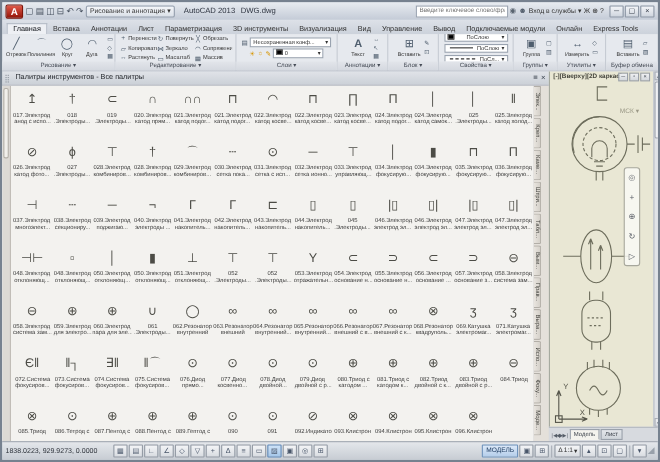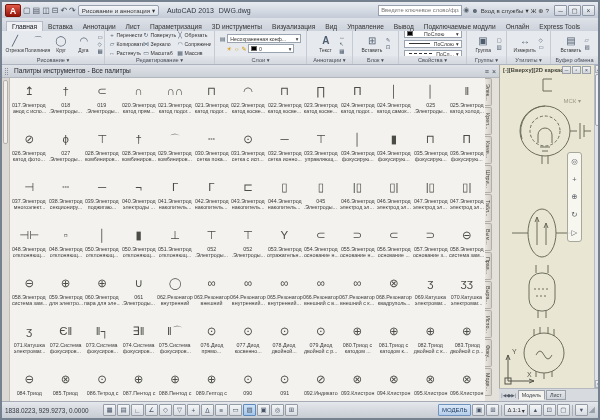--- a/index.html
+++ b/index.html
@@ -774,25 +774,20 @@
           <span class="l1">068.Резонатор</span>
           <span class="l2">квадруполь...</span>
         </div>
 
         <div class="cell">
           <span class="g">ʒ</span>
           <span class="l1">069.Катушка</span>
           <span class="l2">электромаг...</span>
         </div>
 
-        <div class="cell">
-          <span class="g">ʒʒ</span>
-          <span class="l1">070.Катушка</span>
-          <span class="l2">электромаг...</span>
-        </div>
 
         <div class="cell">
           <span class="g">ʒ</span>
           <span class="l1">071.Катушка</span>
           <span class="l2">электромаг...</span>
         </div>
 
         <div class="cell">
           <span class="g">Є‖</span>
           <span class="l1">072.Система</span>

